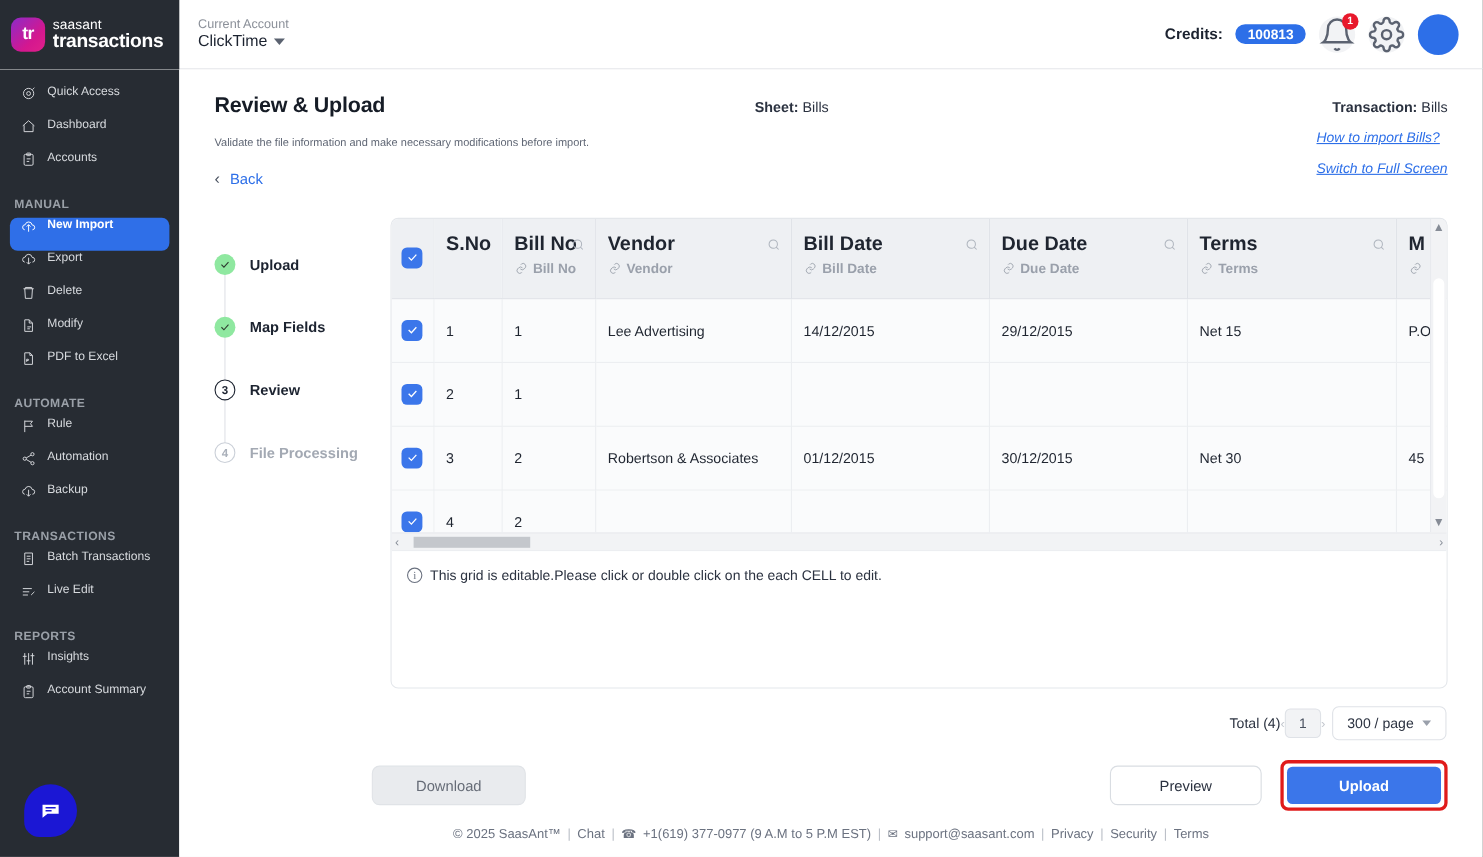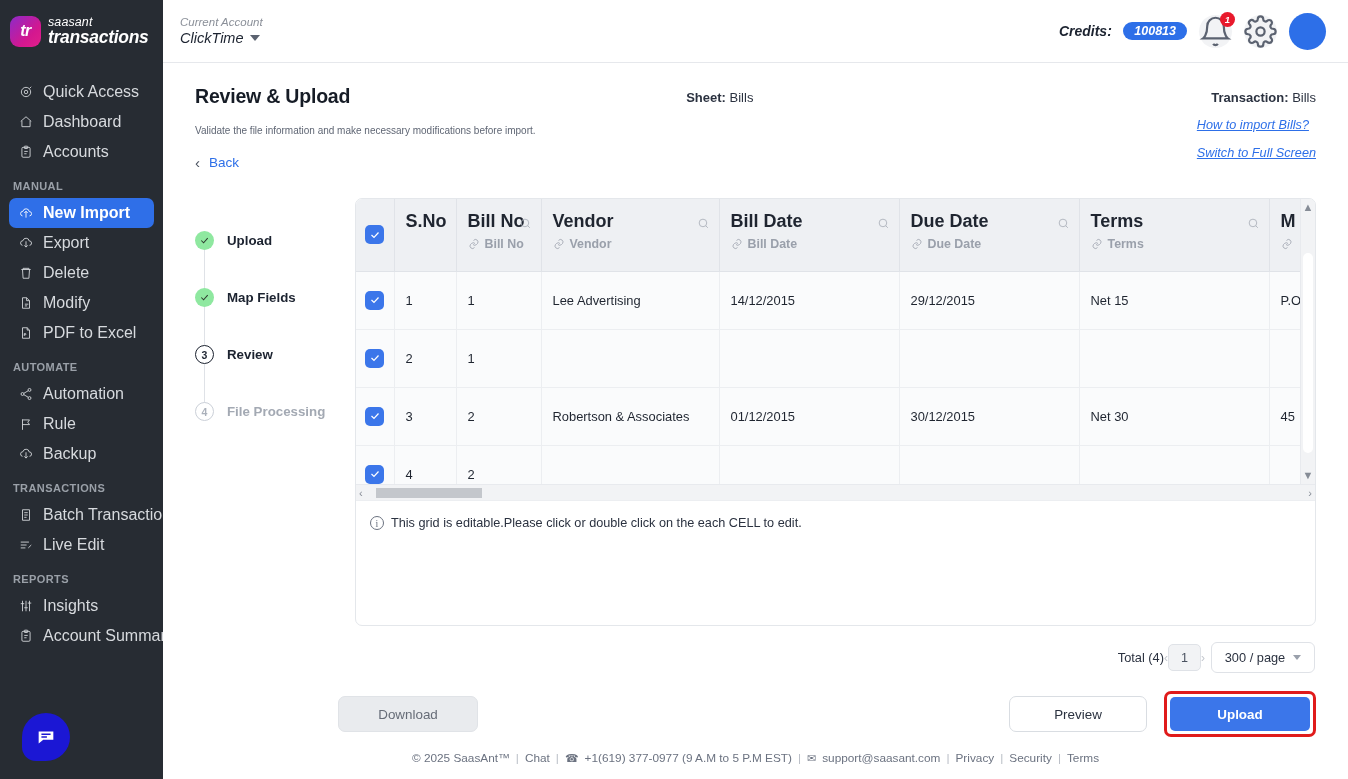--- a/index.html
+++ b/index.html
@@ -21,21 +21,20 @@
   
   .topbar {
     height: 63px;
     background: #ffffff;
     border-bottom: 1px solid #e6e8ec;
     display: flex;
     align-items: center;
     flex: 0 0 63px;
     position: relative;
     z-index: 5;
-    font-style: italic;
   }
   .brand {
     width: 163px;
     height: 63px;
     background: #272c33;
     display: flex;
     align-items: center;
     padding-left: 10px;
     gap: 7px;
     flex: 0 0 163px;
@@ -102,23 +101,23 @@
   
   .sidebar {
     width: 163px; flex: 0 0 163px;
     background: #272c33;
     padding-top: 14px;
     color: #d2d6dc;
     overflow: hidden;
     position: relative;
   }
   .nav-item {
-    display: flex; align-items: center; gap: 10px;
+    display: flex; align-items: flex-start; gap: 10px;
     height: 30px; margin: 0 9px; padding-left: 9px;
-    border-radius: 7px; font-size: 16px; color: #d7dade;
+    border-radius: 7px; font-size: 11px; color: #d7dade;
     white-space: nowrap;
   }
   .nav-item.active { background: #2f6fe8; color: #fff; font-weight: 600; }
   .nav-sec {
     font-size: 11px; font-weight: 700; color: #9aa0a8;
     letter-spacing: 0.4px; margin: 13px 0 6px 13px;
   }
   .nav-ico { width: 15px; height: 15px; display: flex; align-items: center; justify-content: center; flex: 0 0 15px; }
   .nav-ico svg { width: 14px; height: 14px; stroke: currentColor; fill: none; stroke-width: 1.5; }
   .nav-item.active .nav-ico svg { stroke: #fff; }
@@ -453,36 +452,36 @@
               <path d="M9 15h2a1 1 0 0 0 0-2H9v4"></path>
             </svg>
         </span>
         <span>PDF to Excel</span>
       </div>
 
       <div class="nav-sec">AUTOMATE</div>
       <div class="nav-item">
         <span class="nav-ico">
           <svg viewBox="0 0 24 24">
+              <path d="M6 22V4"></path>
+              <path d="M6 5h12l-3 4 3 4H6"></path>
+            </svg>
+        </span>
+        <span>Rule</span>
+      </div>
+      <div class="nav-item">
+        <span class="nav-ico">
+          <svg viewBox="0 0 24 24">
               <circle cx="18" cy="5" r="2.5"></circle>
               <circle cx="18" cy="19" r="2.5"></circle>
               <circle cx="6" cy="12" r="2.5"></circle>
               <path d="M8.3 10.8l7.4-4.3M8.3 13.2l7.4 4.3"></path>
             </svg>
         </span>
         <span>Automation</span>
-      </div>
-      <div class="nav-item">
-        <span class="nav-ico">
-          <svg viewBox="0 0 24 24">
-              <path d="M6 22V4"></path>
-              <path d="M6 5h12l-3 4 3 4H6"></path>
-            </svg>
-        </span>
-        <span>Rule</span>
       </div>
       <div class="nav-item">
         <span class="nav-ico">
           <svg viewBox="0 0 24 24">
               <path d="M6 16a4 4 0 0 1 .7-7.94A5.5 5.5 0 0 1 17.5 8.5 3.75 3.75 0 0 1 18 16"></path>
               <path d="M12 9v10"></path>
               <path d="M9 16l3 3 3-3"></path>
             </svg>
         </span>
         <span>Backup</span>

